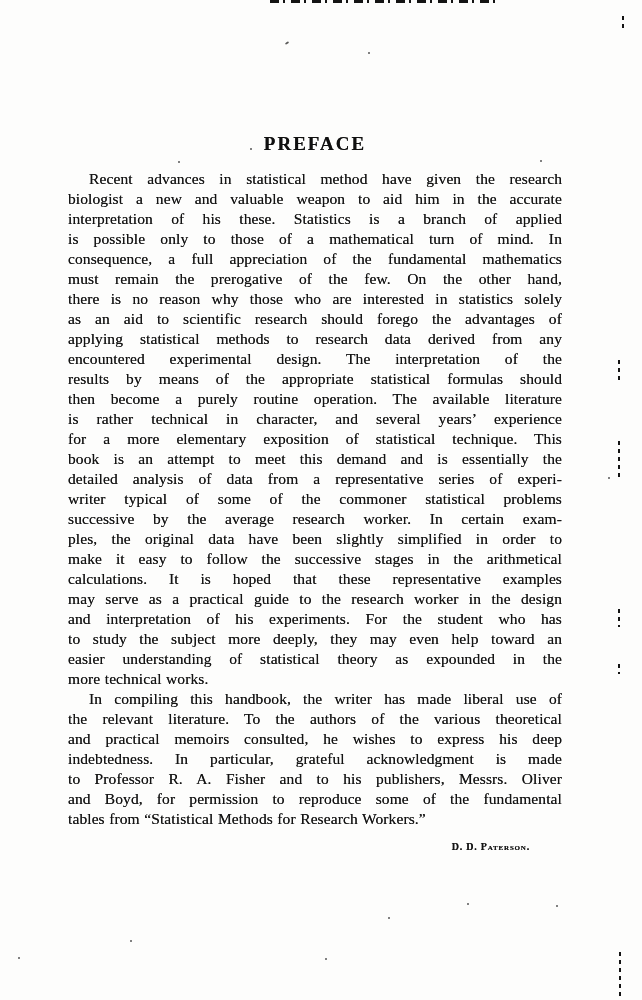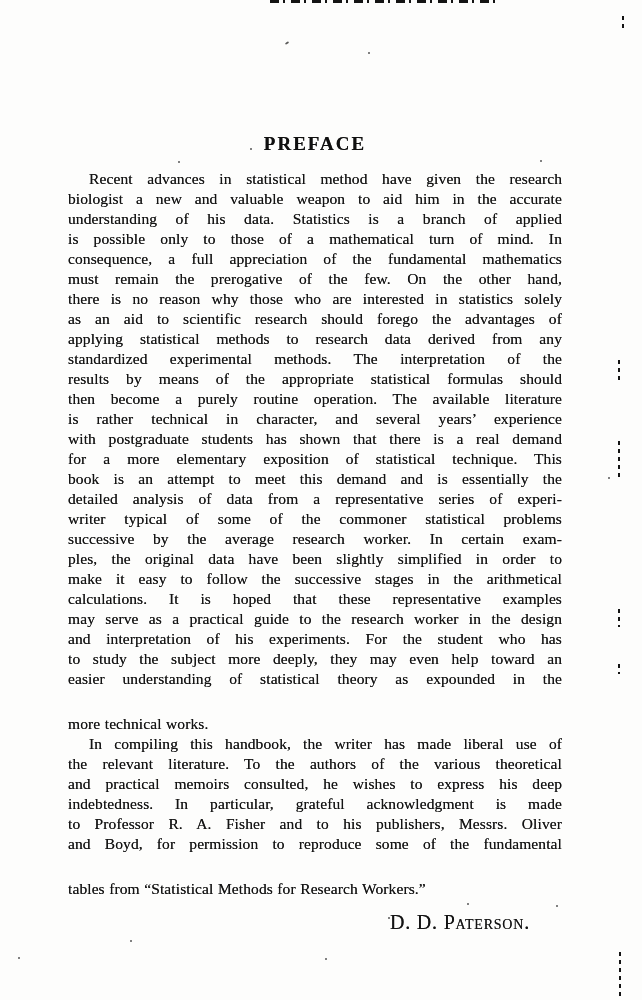--- a/index.html
+++ b/index.html
@@ -50,30 +50,30 @@
     text-shadow: 0 0 0.5px rgba(10,10,10,0.75);
     white-space: normal;
   }
   .line.indent {
     text-indent: 21px;
     font-family: Liberation Serif, serif;
   }
   .line.lastline {
     text-align: right;
     text-align-last: left;
-    margin-top: 25px;
   }
   .signature {
     margin-top: 12px;
     text-align: right;
     padding-right: 32px;
-    font-size: 20px;
+    font-size: 10px;
     font-variant: small-caps;
     letter-spacing: 0.8px;
     text-shadow: 0 0 0.5px rgba(10,10,10,0.75);
+    font-weight: bold;
   }
   
   .artifact {
     position: absolute;
     background: #151515;
   }
   .dash-top {
     left: 270px; top: 0; width: 228px; height: 3px;
     background: repeating-linear-gradient(90deg,
       #141414 0px, #141414 9px,
@@ -118,32 +118,31 @@
   <div class="artifact speck" style="left:388px; top:917px;"></div>
   <div class="artifact speck" style="left:130px; top:940px;"></div>
   <div class="artifact speck" style="left:467px; top:903px;"></div>
 
   <div class="content">
     <h1 class="title">PREFACE</h1>
     <div>
         <div class="para">
           <div class="line indent">Recent advances in statistical method have given the research</div>
           <div class="line">biologist a new and valuable weapon to aid him in the accurate</div>
-          <div class="line">understanding of his data. Statistics is a branch of applied</div>
+          <div class="line">interpretation of his these. Statistics is a branch of applied</div>
           <div class="line">is possible only to those of a mathematical turn of mind. In</div>
           <div class="line">consequence, a full appreciation of the fundamental mathematics</div>
           <div class="line">must remain the prerogative of the few. On the other hand,</div>
           <div class="line">there is no reason why those who are interested in statistics solely</div>
           <div class="line">as an aid to scientific research should forego the advantages of</div>
           <div class="line">applying statistical methods to research data derived from any</div>
-          <div class="line">standardized experimental methods. The interpretation of the</div>
+          <div class="line">encountered experimental design. The interpretation of the</div>
           <div class="line">results by means of the appropriate statistical formulas should</div>
           <div class="line">then become a purely routine operation. The available literature</div>
           <div class="line">is rather technical in character, and several years’ experience</div>
-          <div class="line">with postgraduate students has shown that there is a real demand</div>
           <div class="line">for a more elementary exposition of statistical technique. This</div>
           <div class="line">book is an attempt to meet this demand and is essentially the</div>
           <div class="line">detailed analysis of data from a representative series of experi-</div>
           <div class="line">writer typical of some of the commoner statistical problems</div>
           <div class="line">successive by the average research worker. In certain exam-</div>
           <div class="line">ples, the original data have been slightly simplified in order to</div>
           <div class="line">make it easy to follow the successive stages in the arithmetical</div>
           <div class="line">calculations. It is hoped that these representative examples</div>
           <div class="line">may serve as a practical guide to the research worker in the design</div>
           <div class="line">and interpretation of his experiments. For the student who has</div>

